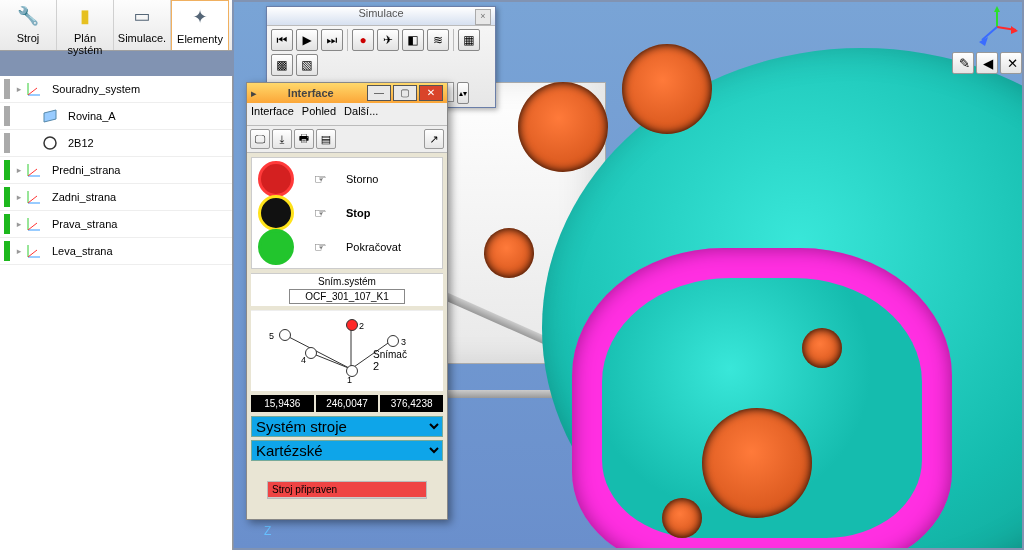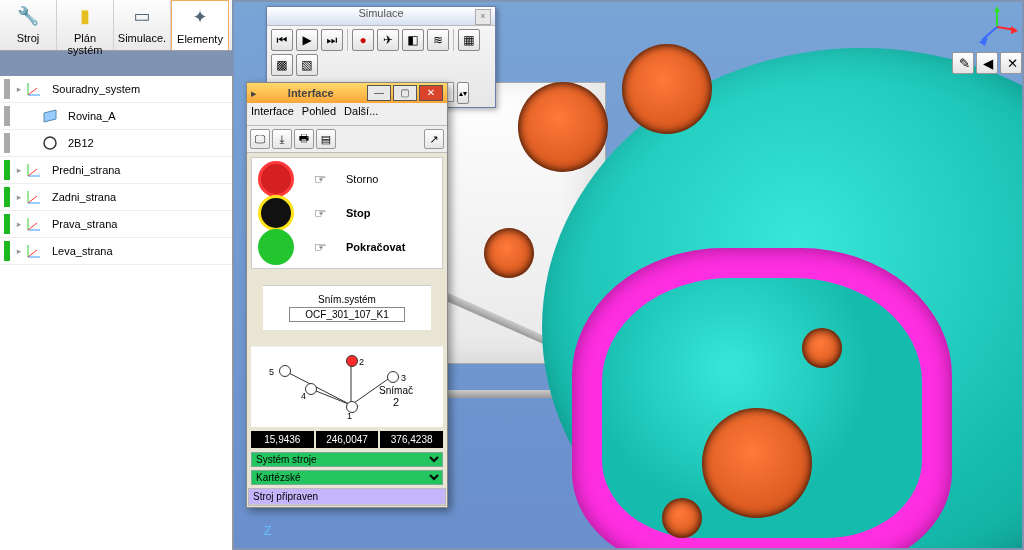--- a/index.html
+++ b/index.html
@@ -36,30 +36,30 @@
 .simwin .tbar .close{background:#d9442a;color:#fff}
 .simwin .tbar .min{background:#e8e8e8}
 .simwin .menu{height:18px;padding:2px 4px;font-size:11px;background:#eee;border-bottom:1px solid #bbb}
 .simwin .menu span{margin-right:8px;cursor:pointer}
 .simwin .tools{padding:3px;display:flex;gap:2px;border-bottom:1px solid #bbb;background:#eee}
 .simwin .tools button{width:20px;height:20px;border:1px solid #999;background:linear-gradient(#fff,#e5e5e5);border-radius:2px;font-size:11px;padding:0}
 .lights{padding:4px;background:#fff;border:1px solid #ccc;margin:4px}
 .light-row{display:flex;align-items:center;height:34px}
 .light{width:30px;height:30px;border-radius:50%;margin:2px}
 .hand{width:24px;margin:0 8px 0 18px;font-size:14px}
-.snim{margin:16px;padding:8px;text-align:center;background:#fff;border-top:1px solid #ccc}
+.snim{margin:4px;padding:2px;text-align:center;background:#fff;border-top:1px solid #ccc}
 .snim .lbl{font-size:10px}
 .snim input{width:110px;font-size:10px;text-align:center;border:1px solid #888;margin-top:2px}
 .stylus-diag{position:relative;height:80px;margin:4px;background:#fff;border-top:1px solid #eee}
 .stylus-diag .node{position:absolute;width:10px;height:10px;border:1px solid #333;border-radius:50%;background:#fff}
 .coord-bar{display:flex;margin:4px;gap:2px}
 .coord-bar .c{flex:1;background:#000;color:#fff;text-align:center;padding:3px 0;font-size:10px}
 .selrow{margin:3px 4px}
-.selrow select{width:100%;font-size:10px;border:1px solid #7a9;background:#22c55e}
-.statusbar{margin:1px;border:1px solid #bbb;background:#c4b5fd;font-size:10px}
+.selrow select{width:100%;font-size:15px;border:1px solid #7a9;background:#0ea5e9}
+.statusbar{margin:20px;border:1px solid #bbb;background:#ef4444;font-size:10px}
 .statusbar .top{padding:2px 4px;border-bottom:1px solid #ccc}
 .statusbar .bot{display:flex}
 .statusbar .bot div{padding:2px 6px;border-right:1px solid #ccc;background:#f7f4ea}
 
 .machine{position:absolute;top:80px;left:180px;width:190px;height:280px;background:linear-gradient(180deg,#fff,#e8e8e8);border:1px solid #aaa;box-shadow:inset -20px 0 30px rgba(0,0,0,.1)}
 .machine .logo{position:absolute;top:20px;right:6px;font-weight:bold;font-size:14px;color:#335;font-style:italic}
 .machine .ast{position:absolute;bottom:100px;right:6px;font-weight:900;font-size:22px;color:#f6a20a;font-style:italic}
 .probe{position:absolute;top:285px;left:200px;width:400px;height:8px;background:linear-gradient(#ccc,#999);transform:rotate(24deg);transform-origin:left center}
 .probe2{position:absolute;top:388px;left:200px;width:500px;height:8px;background:linear-gradient(#ccc,#999);transform:rotate(0deg);transform-origin:left center}
 .part{position:absolute;top:46px;right:-160px;width:640px;height:560px;border-radius:50%;background:radial-gradient(circle at 40% 35%,#39e7d9,#15bcae 55%,#0e9487);box-shadow:inset -10px -10px 40px rgba(0,0,0,.3)}
@@ -269,21 +269,21 @@
         <span style="font-weight:normal">Storno</span>
       </div>
       <div class="light-row">
         <div class="light" style="background:#111;border:3px solid #ffe21a"></div>
         <span class="hand">☞</span>
         <span style="font-weight:bold">Stop</span>
       </div>
       <div class="light-row">
         <div class="light" style="background:#22c52d;border:3px solid #22c52d"></div>
         <span class="hand">☞</span>
-        <span style="font-weight:bold">Pokračovat</span>
+        <span style="font-weight:normal">Pokračovat</span>
       </div>
     </div>
   <div class="snim">
     <div class="lbl">Sním.systém</div>
     <input value="OCF_301_107_K1" style="">
   </div>
   <div class="stylus-diag">
     <svg width="100%" height="100%" style="position:absolute">
       <line x1="100" y1="58" x2="100" y2="14" stroke="#333"></line>
       <line x1="100" y1="58" x2="140" y2="30" stroke="#333"></line>
@@ -293,21 +293,21 @@
     <div class="node" style="top:54px;left:95px"></div>
     <div class="node" style="top:8px;left:95px;background:#ff2a2a"></div>
     <div class="node" style="top:24px;left:136px"></div>
     <div class="node" style="top:36px;left:54px"></div>
     <div class="node" style="top:18px;left:28px"></div>
     <span style="position:absolute;top:64px;left:96px;font-size:9px">1</span>
     <span style="position:absolute;top:10px;left:108px;font-size:9px">2</span>
     <span style="position:absolute;top:26px;left:150px;font-size:9px">3</span>
     <span style="position:absolute;top:44px;left:50px;font-size:9px">4</span>
     <span style="position:absolute;top:20px;left:18px;font-size:9px">5</span>
-    <div style="position:absolute;top:38px;left:109px;width:72px;text-align:center">
+    <div style="position:absolute;top:38px;left:122px;width:72px;">
       <div class="lbl" style="font-size:10px">Snímač</div>
       <div class="sel">2</div>
     </div>
   </div>
   <div class="coord-bar">
     <div class="c">15,9436</div>
     <div class="c">246,0047</div>
     <div class="c">376,4238</div>
   </div>
   <div class="selrow"><select><option>Systém stroje</option></select></div>

